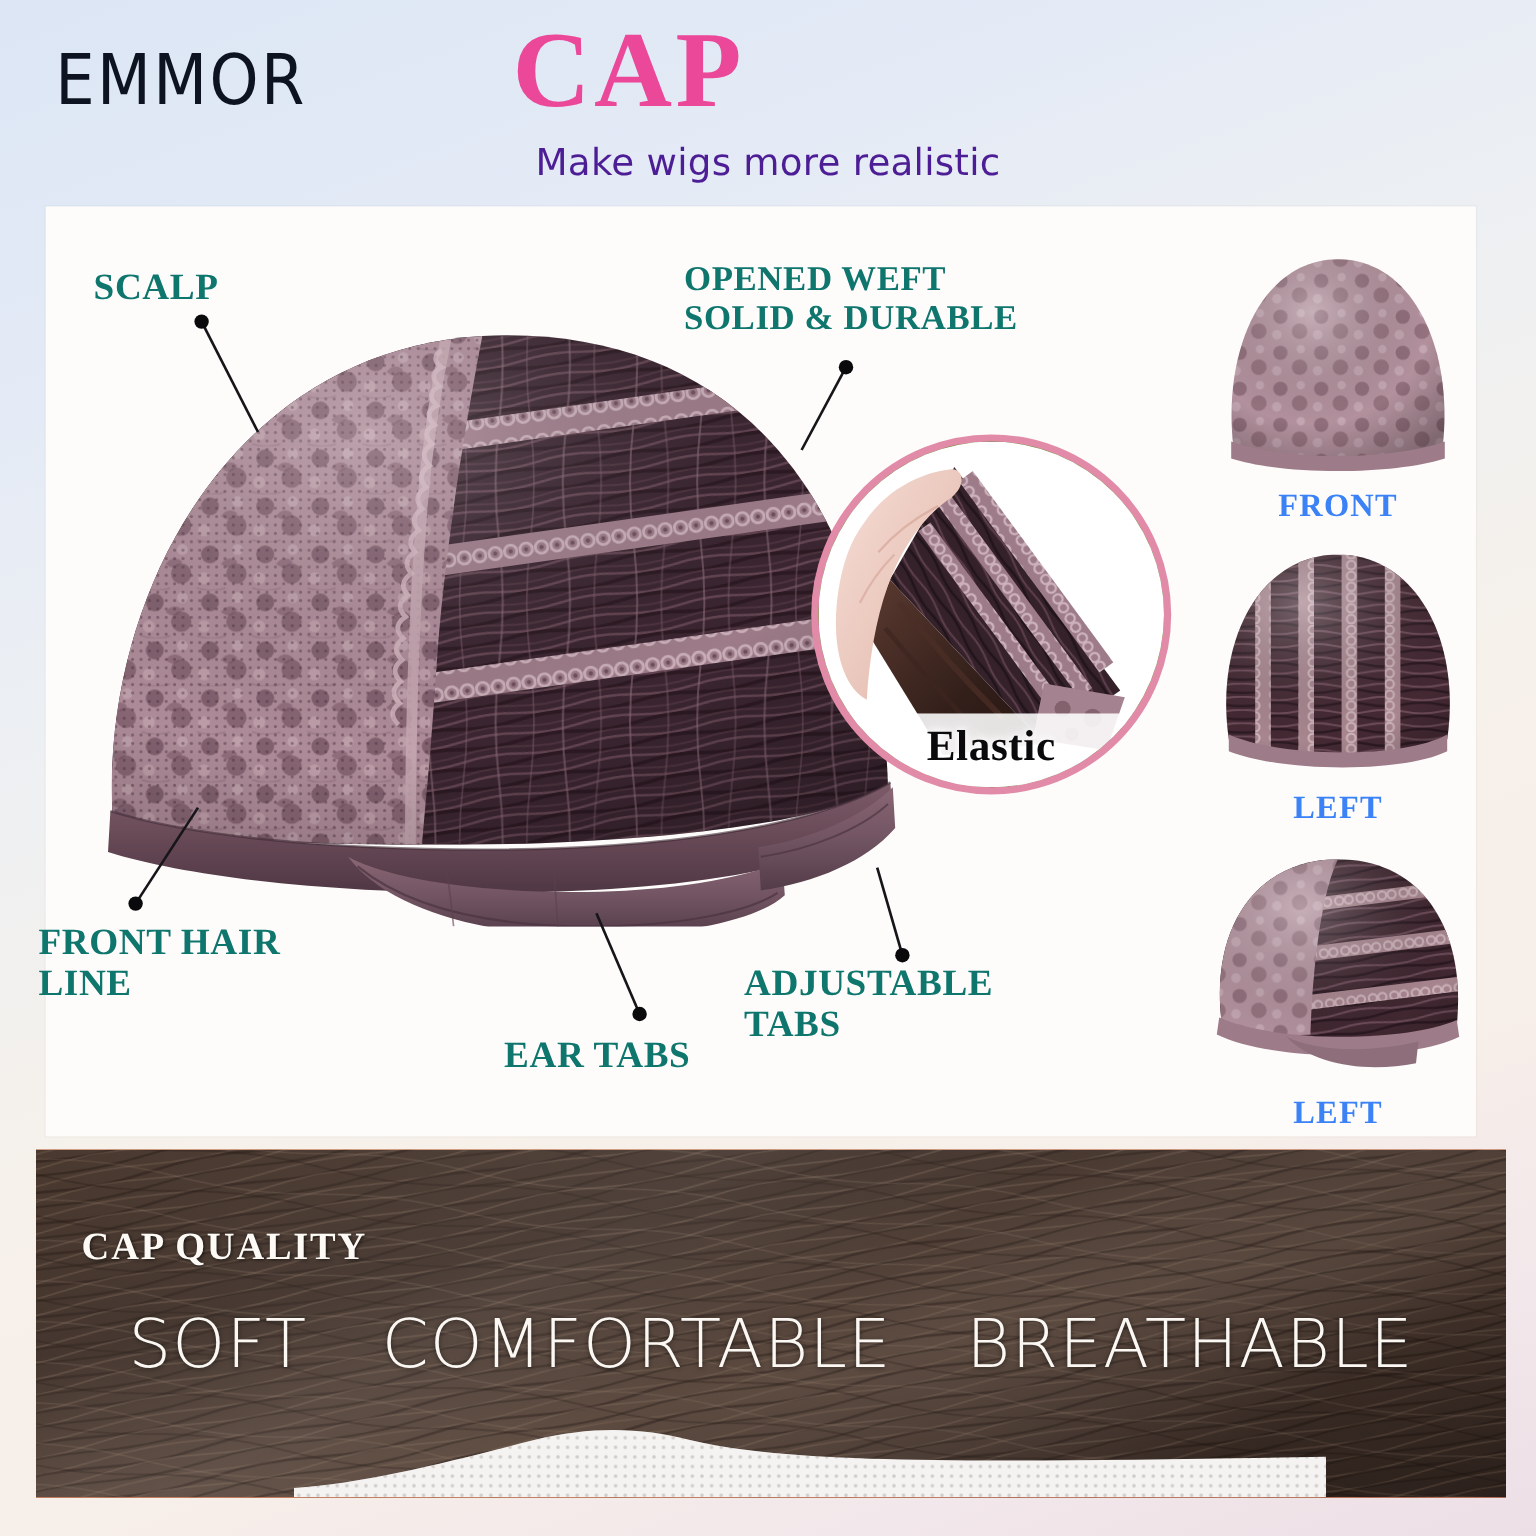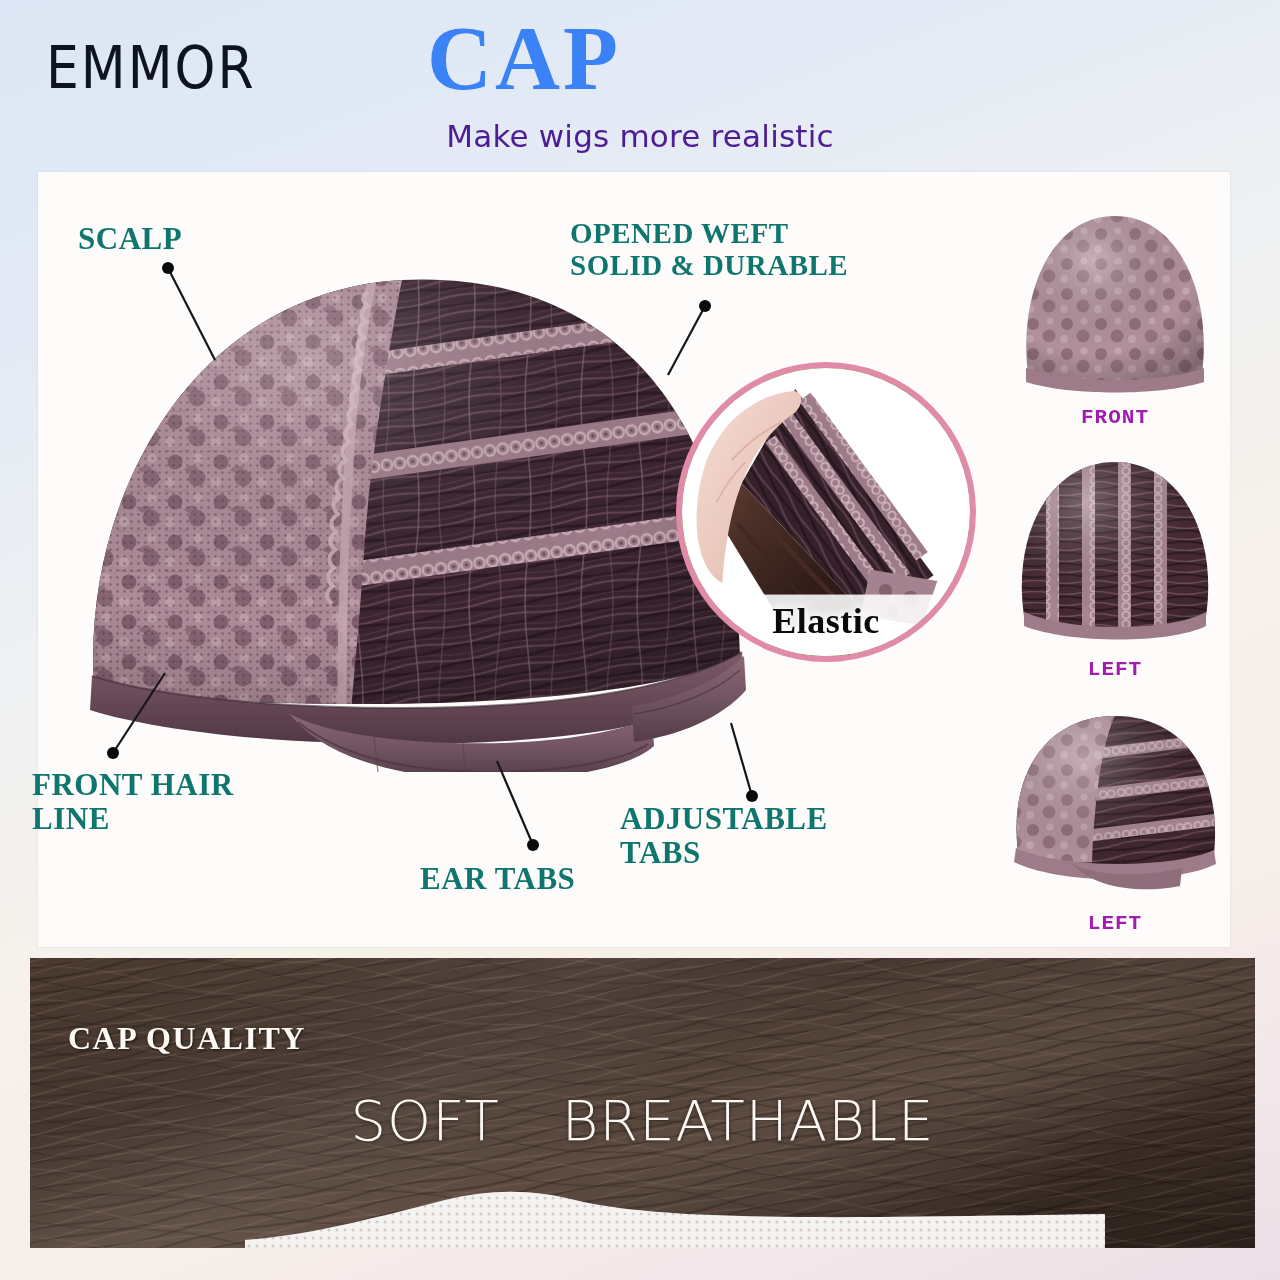--- a/index.html
+++ b/index.html
@@ -18,21 +18,21 @@
     position:absolute; left:46px; top:34px;
     font-family:"DejaVu Sans", sans-serif;
     font-size:52px; font-weight:400; letter-spacing:2px;
     color:#0d1320;
     transform:scaleY(1.12);
     transform-origin:left top;
   }
   .title {
     position:absolute; left:0; top:14px; width:1048px; text-align:center;
     font-family:"Liberation Serif", serif;
-    font-size:90px; font-weight:700; letter-spacing:3px; color:#3b82f6;
+    font-size:90px; font-weight:700; letter-spacing:3px; color:#ec4899;
     line-height:1.0;
   }
   .subtitle {
     position:absolute; left:0; top:118px; width:1280px; text-align:center;
     font-family:"DejaVu Sans", sans-serif;
     font-size:31px; font-weight:400; color:#4c1d95; letter-spacing:0.2px;
   }
 
   
   .panel {
@@ -81,22 +81,22 @@
     font-weight:700; font-size:36px; color:#0a0a0c;
     letter-spacing:0.5px;
     text-shadow:0 0 6px #fff,0 0 10px #fff,0 0 14px #fff;
   }
 
   
   .thumbs { position:absolute; left:990px; top:196px; width:250px; height:730px; }
   .thumb { position:absolute; left:0; width:250px; text-align:center; }
   .thumb-img { width:250px; display:block; }
   .thumb-cap {
-    font-family:Liberation Mono, monospace;
-    font-weight:700; font-size:21px; color:#a21caf;
+    font-family:Liberation Serif, serif;
+    font-weight:700; font-size:27px; color:#3b82f6;
     letter-spacing:1px; margin-top:2px;
   }
   .t1 { top:0;   }
   .t2 { top:252px; }
   .t3 { top:506px; }
 
   
   .banner {
     position:absolute; left:30px; top:958px; width:1225px; height:290px;
     overflow:hidden;
@@ -450,20 +450,21 @@
     <rect width="1225" height="290" fill="url(#hairBase)"></rect>
     <rect width="1225" height="290" fill="url(#strands)"></rect>
     <rect width="1225" height="290" fill="url(#strands2)"></rect>
     <rect width="1225" height="290" fill="url(#sheen)"></rect>
   </svg>
 
   <div class="cap-quality">CAP QUALITY</div>
 
   <div class="features">
     <div class="feature">SOFT</div>
+    <div class="feature">COMFORTABLE</div>
     <div class="feature">BREATHABLE</div>
   </div>
 
   <div class="mesh-strip">
     <svg viewBox="0 0 860 70" preserveAspectRatio="none">
       <defs>
         <pattern id="meshPat" width="8" height="8" patternUnits="userSpaceOnUse">
           <rect width="8" height="8" fill="#f2f0ee"></rect>
           <circle cx="4" cy="4" r="1.5" fill="#b8b2ad" opacity=".8"></circle>
         </pattern>

